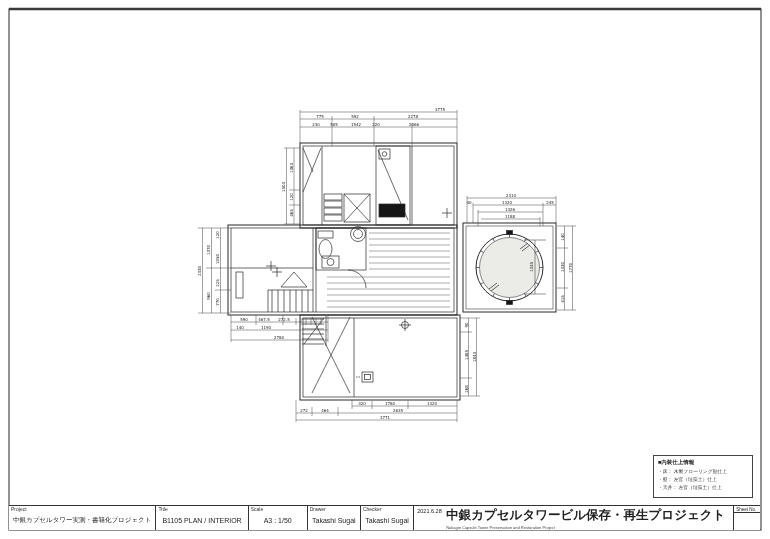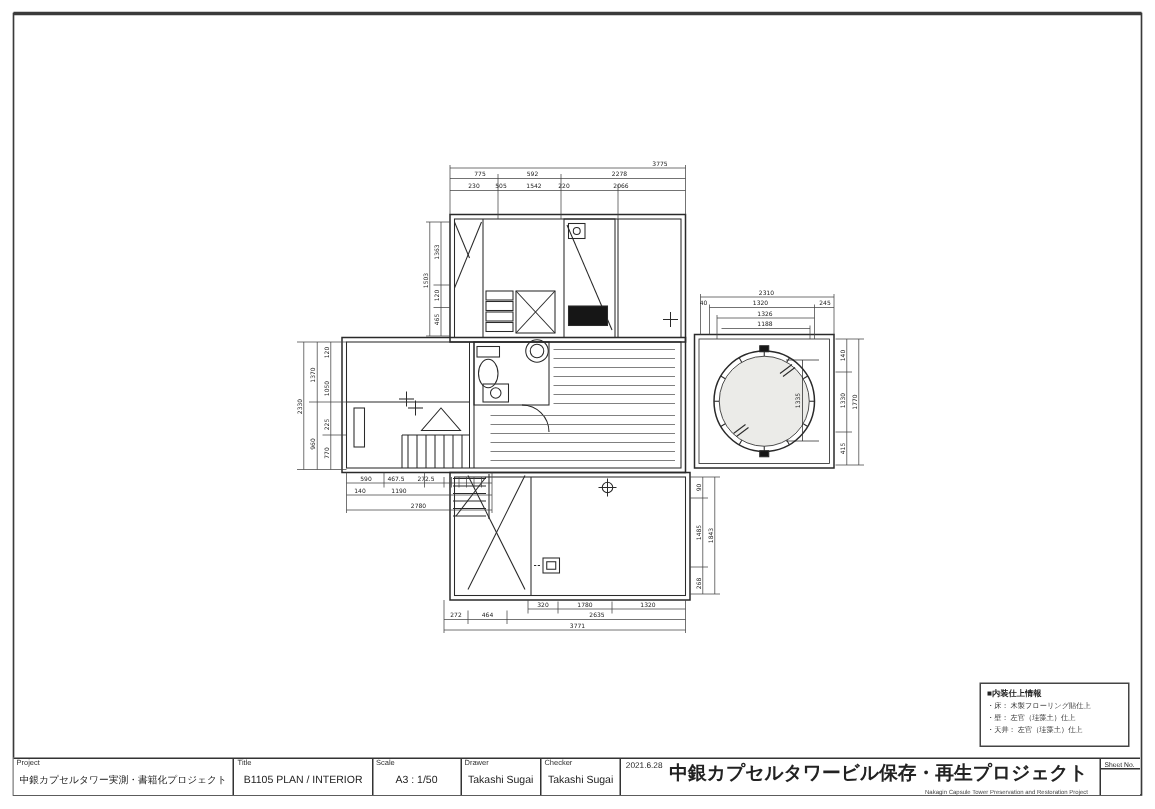--- a/index.html
+++ b/index.html
@@ -17,21 +17,21 @@
   .tb-label{position:absolute;left:2px;top:1px;font-size:5px;line-height:5px;color:#333;}
   .tb-value{font-size:7px;padding-top:5px;white-space:nowrap;}
   .c-project{width:155px;}.c-project .tb-value{font-size:6.5px;}
   .c-title{width:97px;}
   .c-scale{width:62px;}
   .c-drawer{width:56px;}
   .c-checker{width:56px;}
   .c-main{flex:1;justify-content:flex-end;}
   .c-sheet{width:27px;justify-content:flex-start;align-items:flex-start;flex-direction:column;}
   .tb-date{position:absolute;left:3px;top:2px;font-size:5.5px;}
-  .org{display:flex;flex-direction:column;align-items:flex-end;padding-right:8px;margin-left:32px;}
+  .org{display:flex;flex-direction:column;align-items:flex-start;padding-right:8px;margin-left:32px;}
   .org-title{font-size:12.5px;font-weight:bold;letter-spacing:0px;white-space:nowrap;}
   .org-sub{font-size:4px;color:#444;margin-top:1px;white-space:nowrap;}
   .sheet-label{font-size:4.5px;padding:1px 0 0 2px;border-bottom:0.8px solid #333;width:100%;box-sizing:border-box;}
 
   
   .legend{position:absolute;left:653px;top:455px;width:100px;height:43px;
     border:0.8px solid #444;box-sizing:border-box;padding:3px 4px;background:#fff;}
   .legend-heading{font-size:5.5px;font-weight:bold;margin-bottom:2px;}
   .legend-item{font-size:4.8px;line-height:1.65;white-space:nowrap;color:#333;}
 </style>

